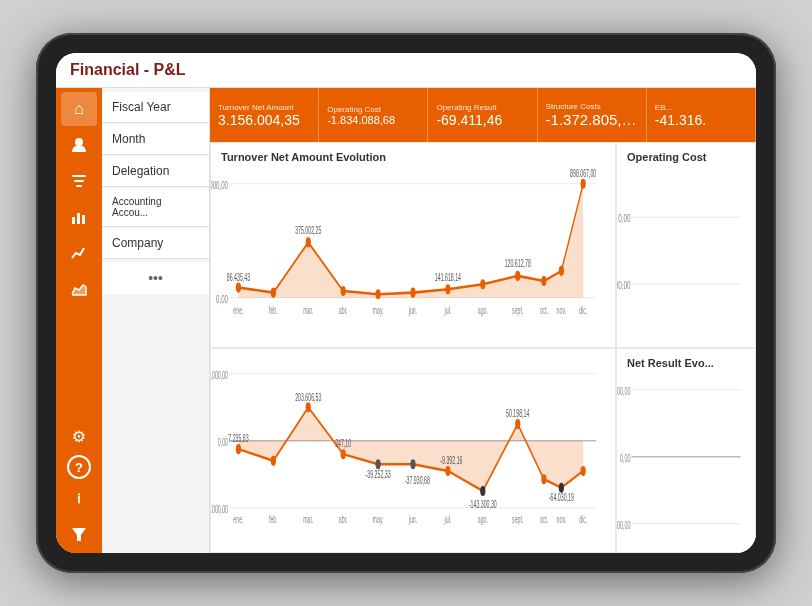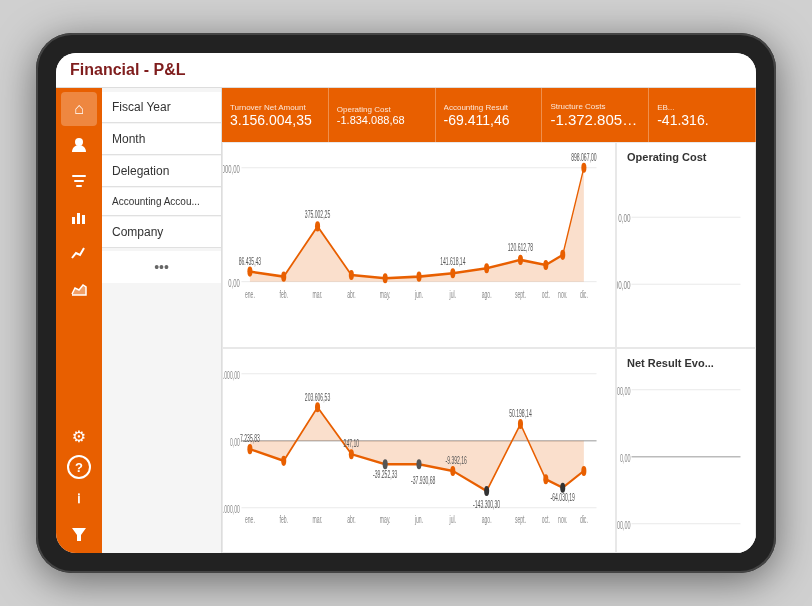--- a/index.html
+++ b/index.html
@@ -70,21 +70,21 @@
       border-radius: 4px;
     }
     .sidebar-icon.active {
       background: rgba(255,255,255,0.25);
     }
     .sidebar-icon-bottom {
       margin-top: auto;
     }
     
     .filter-panel {
-      width: 120px;
+      width: 108px;
       background: #f5f5f5;
       border-right: 1px solid #ddd;
       padding: 4px 0;
       flex-shrink: 0;
       display: flex;
       flex-direction: column;
     }
     .filter-item {
       padding: 8px 10px;
       font-size: 12px;
@@ -263,36 +263,37 @@
         <div class="kpi-bar">
           <div class="kpi-card">
             <div class="kpi-label">Turnover Net Amount</div>
             <div class="kpi-value">3.156.004,35</div>
           </div>
           <div class="kpi-card">
             <div class="kpi-label">Operating Cost</div>
             <div class="kpi-value" style="font-size:11px;">-1.834.088,68</div>
           </div>
           <div class="kpi-card">
-            <div class="kpi-label">Accounting Result</div>
+            <div class="kpi-label">Operating Result</div>
             <div class="kpi-value">-69.411,46</div>
           </div>
           <div class="kpi-card">
             <div class="kpi-label">Structure Costs</div>
             <div class="kpi-value" style="font-size:15px;">-1.372.805,28</div>
           </div>
           <div class="kpi-card">
             <div class="kpi-label">EB...</div>
             <div class="kpi-value">-41.316.</div>
           </div>
         </div>
 
         <div class="charts-area">
 
           <div class="chart-panel">
+            <div class="chart-title">Turnover Net Amount Evolution</div>
             <div class="chart-container">
               <svg class="chart-svg" viewBox="0 0 440 100" preserveAspectRatio="none">
 
                 <line x1="10" y1="10" x2="430" y2="10" stroke="#ddd" stroke-width="0.5"></line>
                 <line x1="10" y1="78" x2="430" y2="78" stroke="#ddd" stroke-width="0.5"></line>
 
                 <text x="8" y="13" class="axis-label" text-anchor="end" font-size="7" fill="#888">1.000.000,00</text>
                 <text x="8" y="81" class="axis-label" text-anchor="end" font-size="7" fill="#888">0,00</text>
 
                 <polygon points="20,72 60,75 100,45 140,74 180,76 220,75 260,73 300,70 340,65 370,68 390,62 415,10 415,78 20,78" fill="rgba(232,95,0,0.2)"></polygon>

